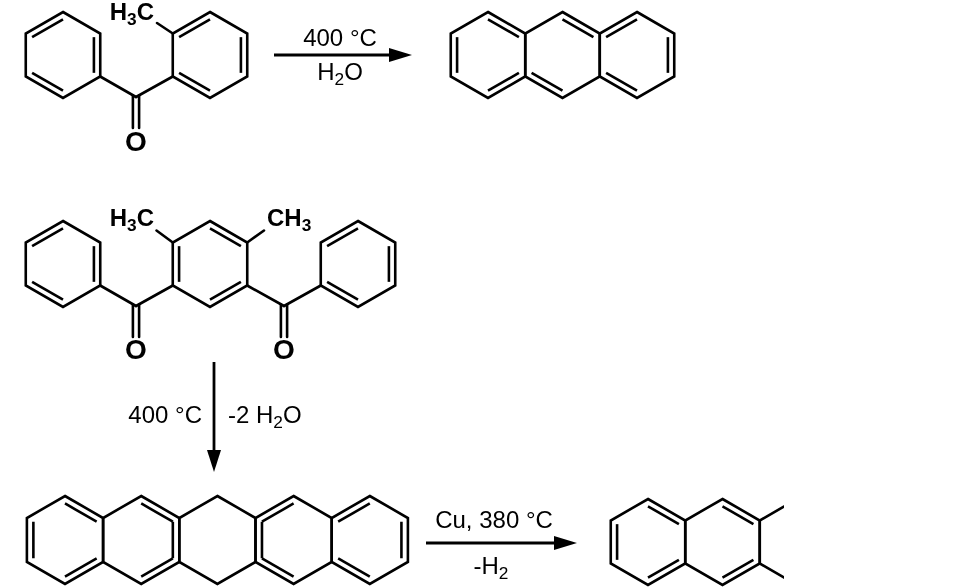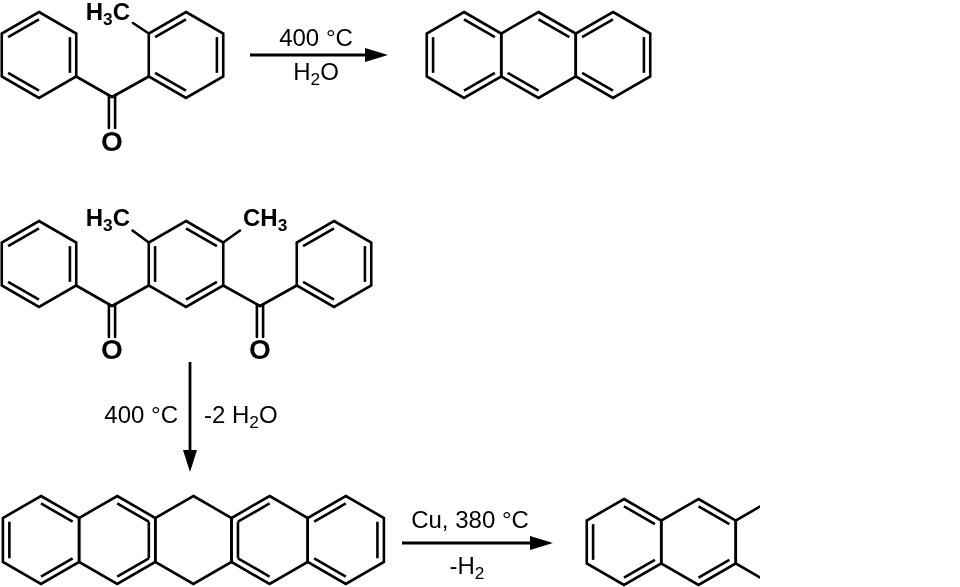--- a/index.html
+++ b/index.html
@@ -1,16 +1,16 @@
 <!DOCTYPE html>
 <html><head>
 <meta charset="utf-8">
 <style>
   html,body{margin:0;padding:0;background:#ffffff;}
-  .canvas{position:relative;width:760px;height:587px;background:#ffffff;overflow:hidden;}
+  .canvas{position:relative;width:760px;height:587px;background:#ffffff;overflow:hidden;padding-left:24px;}
   svg{display:block;}
   .bond{stroke:#000000;stroke-width:2.6;fill:none;stroke-linejoin:miter;}
   .rcap{stroke-linecap:round;}
   .arrowline{stroke:#000000;stroke-width:2.8;stroke-linecap:butt;}
   .arrowhead{fill:#000000;stroke:none;}
   text{font-family:"Liberation Sans", sans-serif;fill:#000000;}
   .cond{font-size:24px;font-weight:normal;}
   .atom{font-size:24px;font-weight:bold;}
   .oxy{font-size:28px;font-weight:bold;}
   .sub{font-size:0.72em;}

